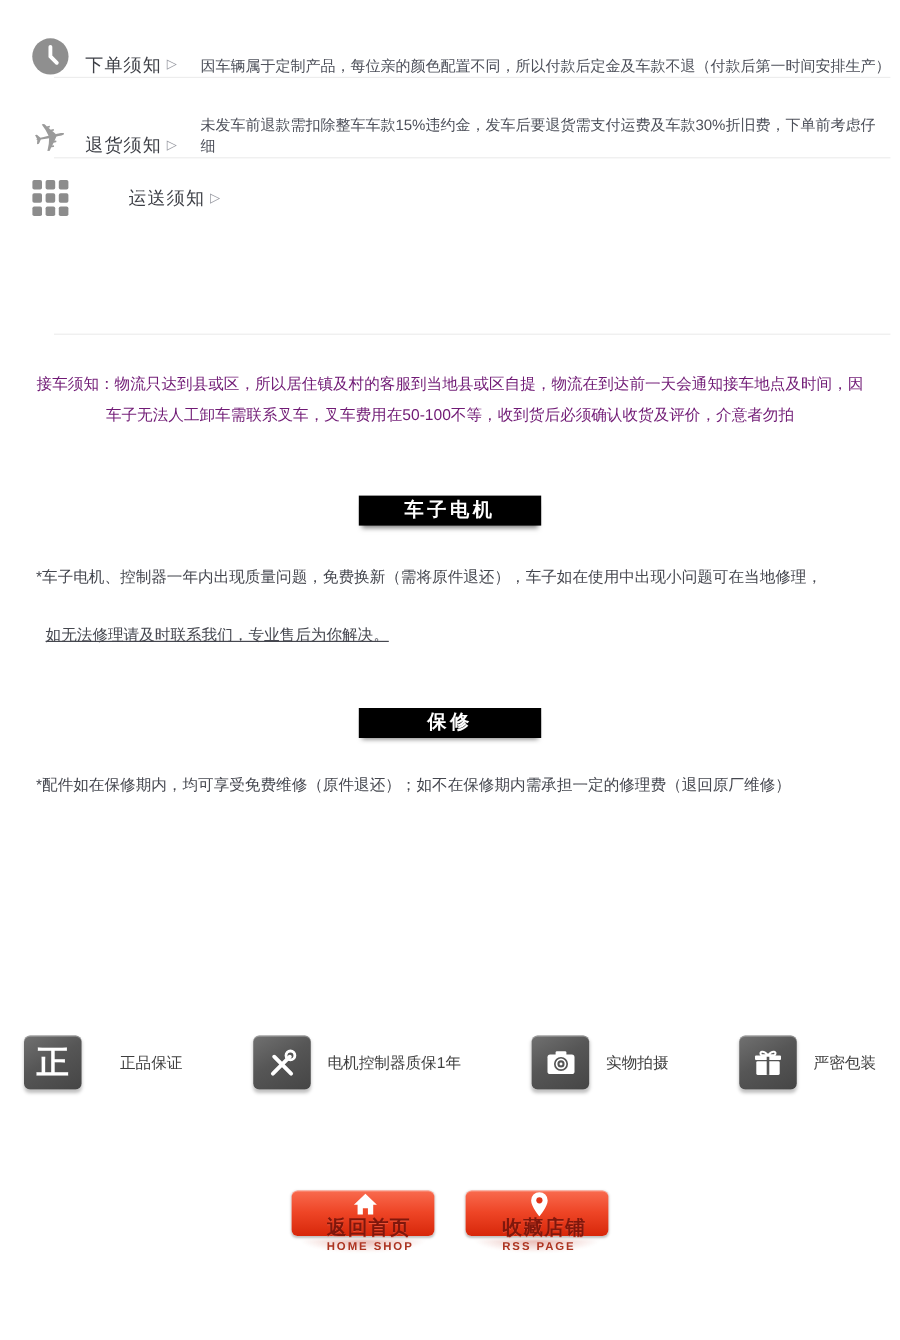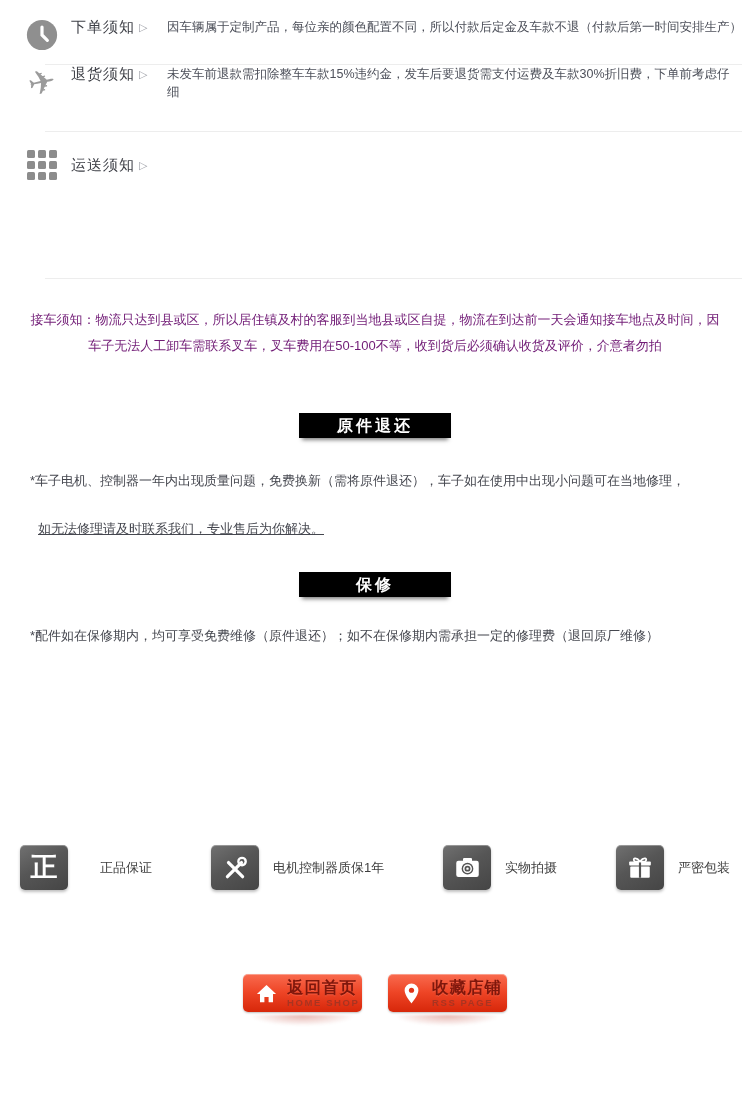--- a/index.html
+++ b/index.html
@@ -3,67 +3,67 @@
 <meta charset="utf-8">
 <style>
   html,body{margin:0;padding:0;}
   body{
     width:750px;height:1117px;position:relative;overflow:hidden;
     background:#ffffff;
     font-family:"Liberation Sans","DejaVu Sans",sans-serif;
     color:#4d505a;
   }
   
-  .notice-row{display:flex;align-items:flex-start;padding:0 6px 0 25px;box-sizing:border-box;}
+  .notice-row{display:flex;align-items:flex-end;padding:0 6px 0 25px;box-sizing:border-box;}
   .notice-row.tall{align-items:flex-start;padding-top:16px;}
   .row1{margin-top:18px;height:46px;}
   .row2{height:66px;}
-  .row3{min-height:104px;}
+  .row3{min-height:104px;gap:36px;}
   .n-icon{width:34px;height:34px;flex:0 0 34px;display:flex;align-items:center;justify-content:center;}
   .label-wrap{display:flex;align-items:center;flex:0 0 96px;margin-left:12px;}
   .n-label{font-size:15px;color:#3d3f46;letter-spacing:1px;white-space:nowrap;}
   .n-arrow{font-size:11px;color:#9a9ca4;margin-left:4px;line-height:1;}
   .n-text{flex:1;font-size:12.5px;color:#4d505a;line-height:23px;padding-right:2px;}
   .row1 .n-text,.row2 .n-text{line-height:18px;}
   .divider{border-top:1px solid #ededed;margin:0 8px 0 45px;height:0;}
   .div3{margin-top:42px;}
   
   .clock-circle{width:32px;height:32px;}
   .plane-glyph{font-size:33px;color:#9b9b9b;transform:rotate(-12deg);line-height:1;}
   .grid-squares{display:grid;grid-template-columns:repeat(3,8px);grid-template-rows:repeat(3,8px);gap:3px;}
   .grid-squares span{background:#8c8c8c;border-radius:1.5px;display:block;}
   
   .pickup{width:692px;margin:28px auto 0;text-align:center;font-size:13px;line-height:26px;color:#701a75;}
   
   .banner{width:152px;height:25px;margin:0 auto;background:#000;color:#fff;
     font-size:16px;font-weight:bold;letter-spacing:3px;text-align:center;line-height:25px;
     box-shadow:0 5px 4px -3px rgba(0,0,0,0.5);}
   .banner1{margin-top:54px;}
-  .banner2{margin-top:34px;}
+  .banner2{margin-top:52px;}
   .sec-line{font-size:13px;color:#45474f;line-height:19px;margin:0;}
   .sl1{margin:33px 0 0 30px;}
   .sl2{margin:29px 0 0 38px;text-decoration:underline;}
   .sl3{margin:29px 0 0 30px;}
   
   .badges{display:flex;justify-content:space-between;align-items:center;
     margin-top:200px;padding:0 20px;}
   .badge{display:flex;align-items:center;}
   .badge-icon{width:48px;height:45px;border-radius:5px;flex:0 0 48px;
     background:linear-gradient(150deg,#717171 0%,#565656 45%,#454545 100%);
     box-shadow:inset 0 1px 0 rgba(255,255,255,.3),0 2px 3px rgba(0,0,0,.25);
     display:flex;align-items:center;justify-content:center;color:#fff;}
   .badge-glyph{font-size:27px;font-weight:bold;color:#fff;line-height:1;}
   .badge-label{font-size:13px;color:#3e3e3e;margin-left:14px;white-space:nowrap;}
   .badge.first .badge-label{margin-left:32px;}
   
   .footer-btns{display:flex;justify-content:center;gap:26px;margin-top:84px;}
   .red-btn{position:relative;width:119px;height:38px;border-radius:5px;cursor:pointer;
     background:linear-gradient(#f96b4f 0%,#ee4526 48%,#d7270a 100%);
     box-shadow:inset 0 1px 0 rgba(255,255,255,.35),0 1px 2px rgba(0,0,0,.25);
-    display:flex;align-items:center;padding-left:12px;box-sizing:border-box;}
+    display:flex;align-items:center;padding-left:12px;box-sizing:border-box;flex-direction:column;}
   .red-btn::after{content:"";position:absolute;left:6px;right:6px;top:calc(100% + 3px);height:11px;
     background:radial-gradient(ellipse at 50% 0%,rgba(190,55,38,.38),rgba(190,55,38,0) 70%);
     filter:blur(1px);}
   .btn-icon{width:23px;height:23px;flex:0 0 23px;margin-right:9px;}
   .btn-text{display:flex;flex-direction:column;}
   .btn-cn{font-size:16.5px;font-weight:bold;color:#7f170c;letter-spacing:1px;line-height:1;
     text-shadow:0 1px 0 rgba(255,120,95,.45);}
   .btn-en{font-size:9.5px;font-weight:bold;color:#a93421;letter-spacing:1.6px;margin-top:3px;line-height:1;}
 </style>
 </head>
@@ -112,21 +112,21 @@
   </div>
   <div class="label-wrap" style="margin-top:8px;">
     <span class="n-label">运送须知</span>
     <span class="n-arrow">▷</span>
   </div>
 </div>
 <div class="divider div3"></div>
 
 <p class="pickup">接车须知：物流只达到县或区，所以居住镇及村的客服到当地县或区自提，物流在到达前一天会通知接车地点及时间，因车子无法人工卸车需联系叉车，叉车费用在50-100不等，收到货后必须确认收货及评价，介意者勿拍</p>
 
-<div class="banner banner1">原件退还</div>
+<div class="banner banner1">车子电机</div>
 <p class="sec-line sl1">*车子电机、控制器一年内出现质量问题，免费换新（需将原件退还），车子如在使用中出现小问题可在当地修理，</p>
 <p class="sec-line sl2">如无法修理请及时联系我们，专业售后为你解决。</p>
 
 <div class="banner banner2">保修</div>
 <p class="sec-line sl3">*配件如在保修期内，均可享受免费维修（原件退还）；如不在保修期内需承担一定的修理费（退回原厂维修）</p>
 
 <div class="badges">
 
   <div class="badge first">
     <div class="badge-icon">

